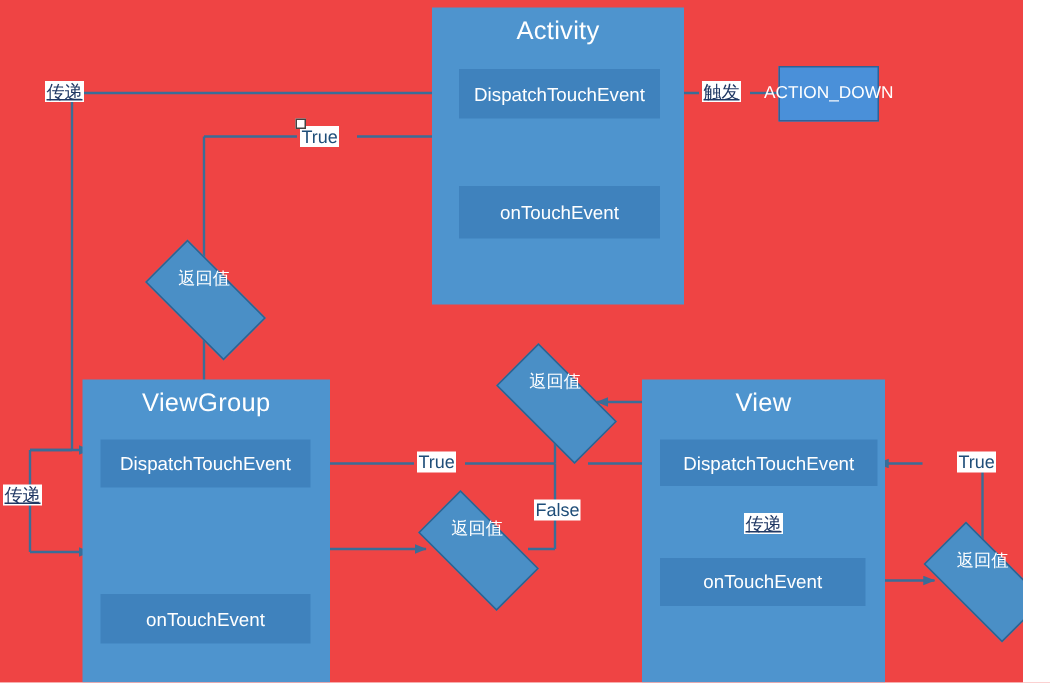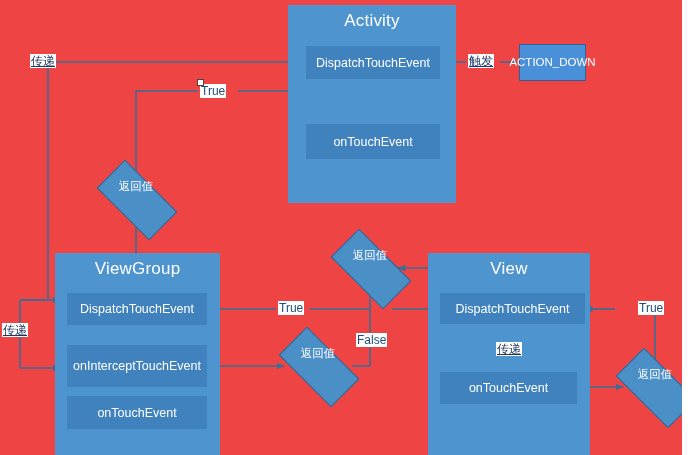--- a/index.html
+++ b/index.html
@@ -94,21 +94,20 @@
 
   <div class="action-box" style="left:519px;top:44px;width:67px;height:37px;flex-direction:row;">
     <span>ACTION_</span>
     <span>DOWN</span>
   </div>
 
   <div class="panel" style="left:55px;top:253px;width:165px;height:202px;">
     <div class="panel-title">ViewGroup</div>
   </div>
   <div class="mbox" style="left:67px;top:293px;width:140px;height:32px;">DispatchTouchEvent</div>
-  <div class="mbox" style="left:67px;top:345px;width:140px;height:42px;">onInterceptTouchEvent</div>
   <div class="mbox" style="left:67px;top:396px;width:140px;height:33px;">onTouchEvent</div>
 
   <div class="panel" style="left:428px;top:253px;width:162px;height:202px;">
     <div class="panel-title">View</div>
   </div>
   <div class="mbox" style="left:440px;top:293px;width:145px;height:31px;">DispatchTouchEvent</div>
   <div class="mbox" style="left:440px;top:372px;width:137px;height:32px;">onTouchEvent</div>
 
   <div class="diamond" style="left:100px;top:180px;width:72px;height:38px;">
     <span class="dshape"></span>

